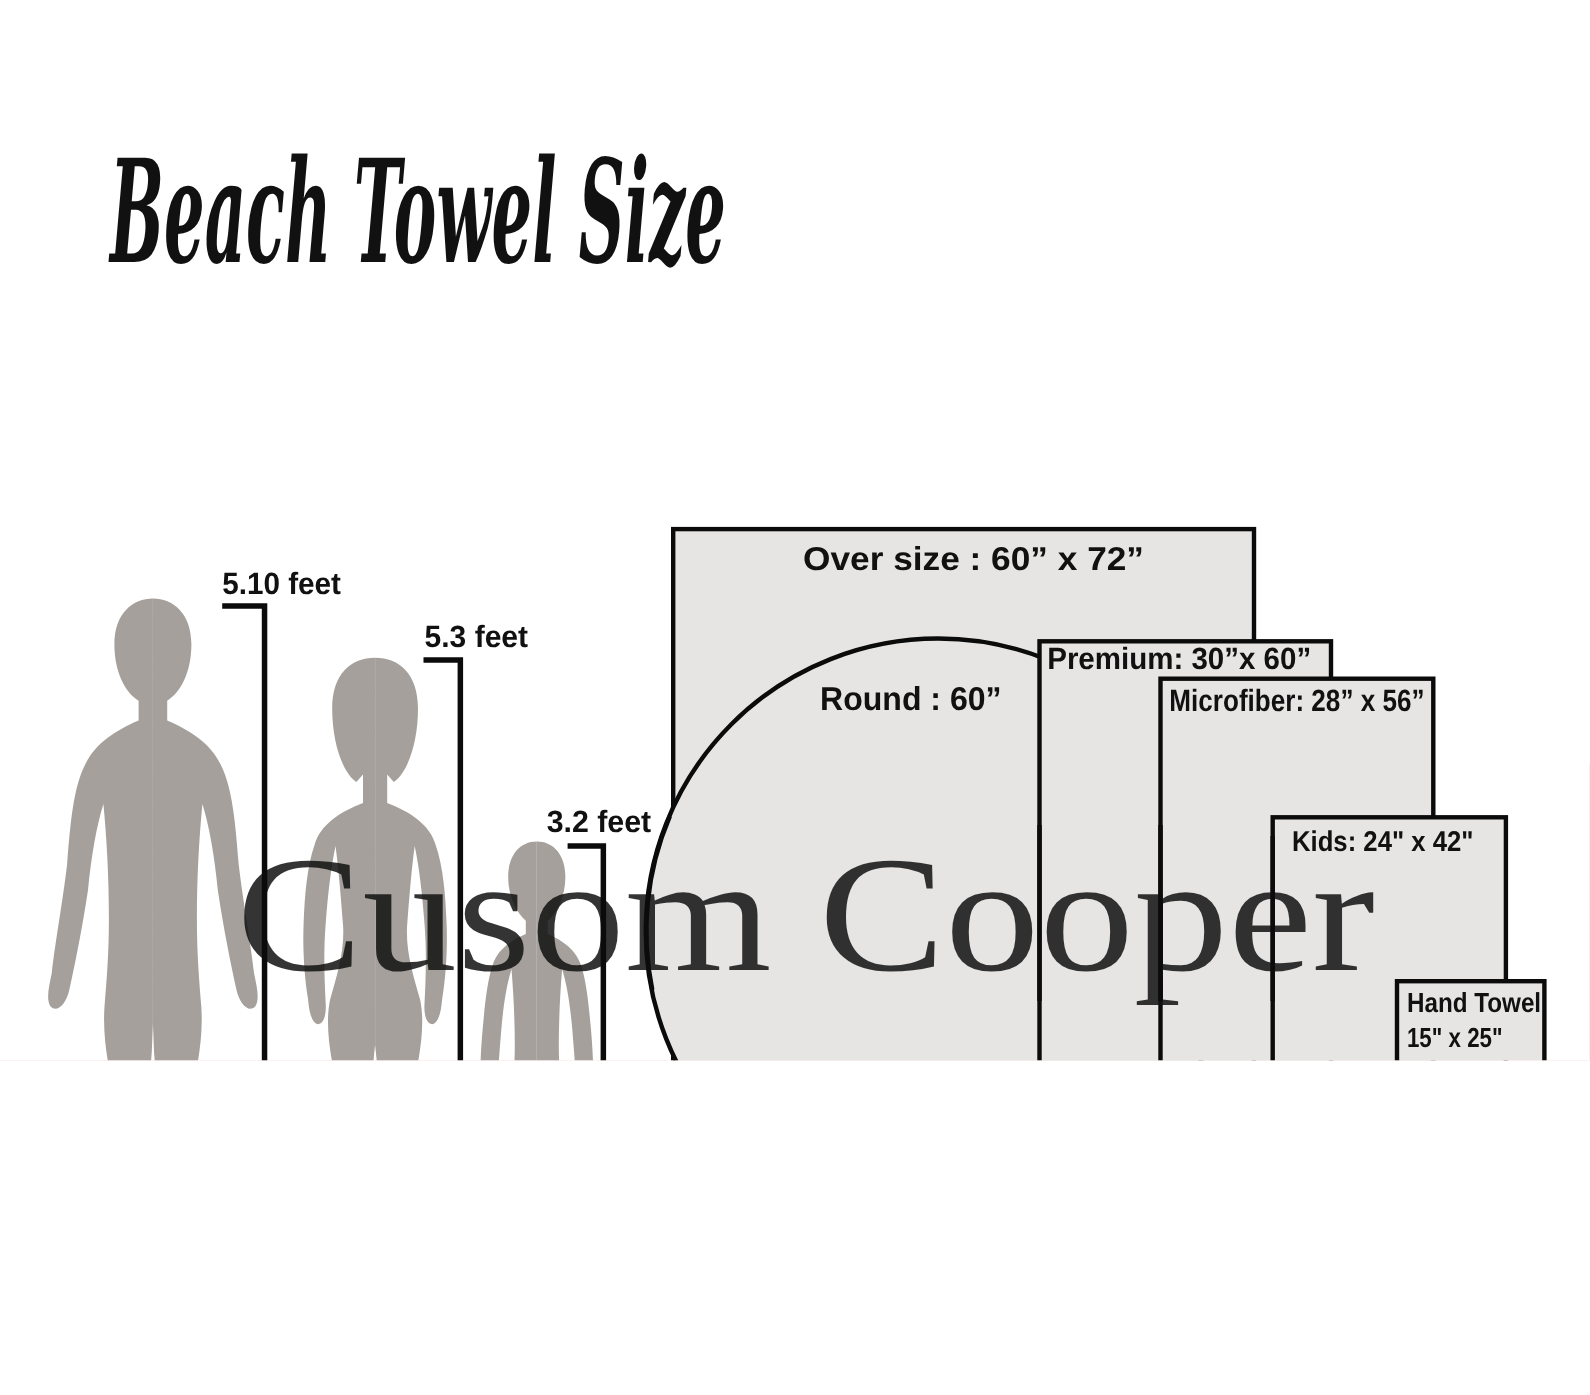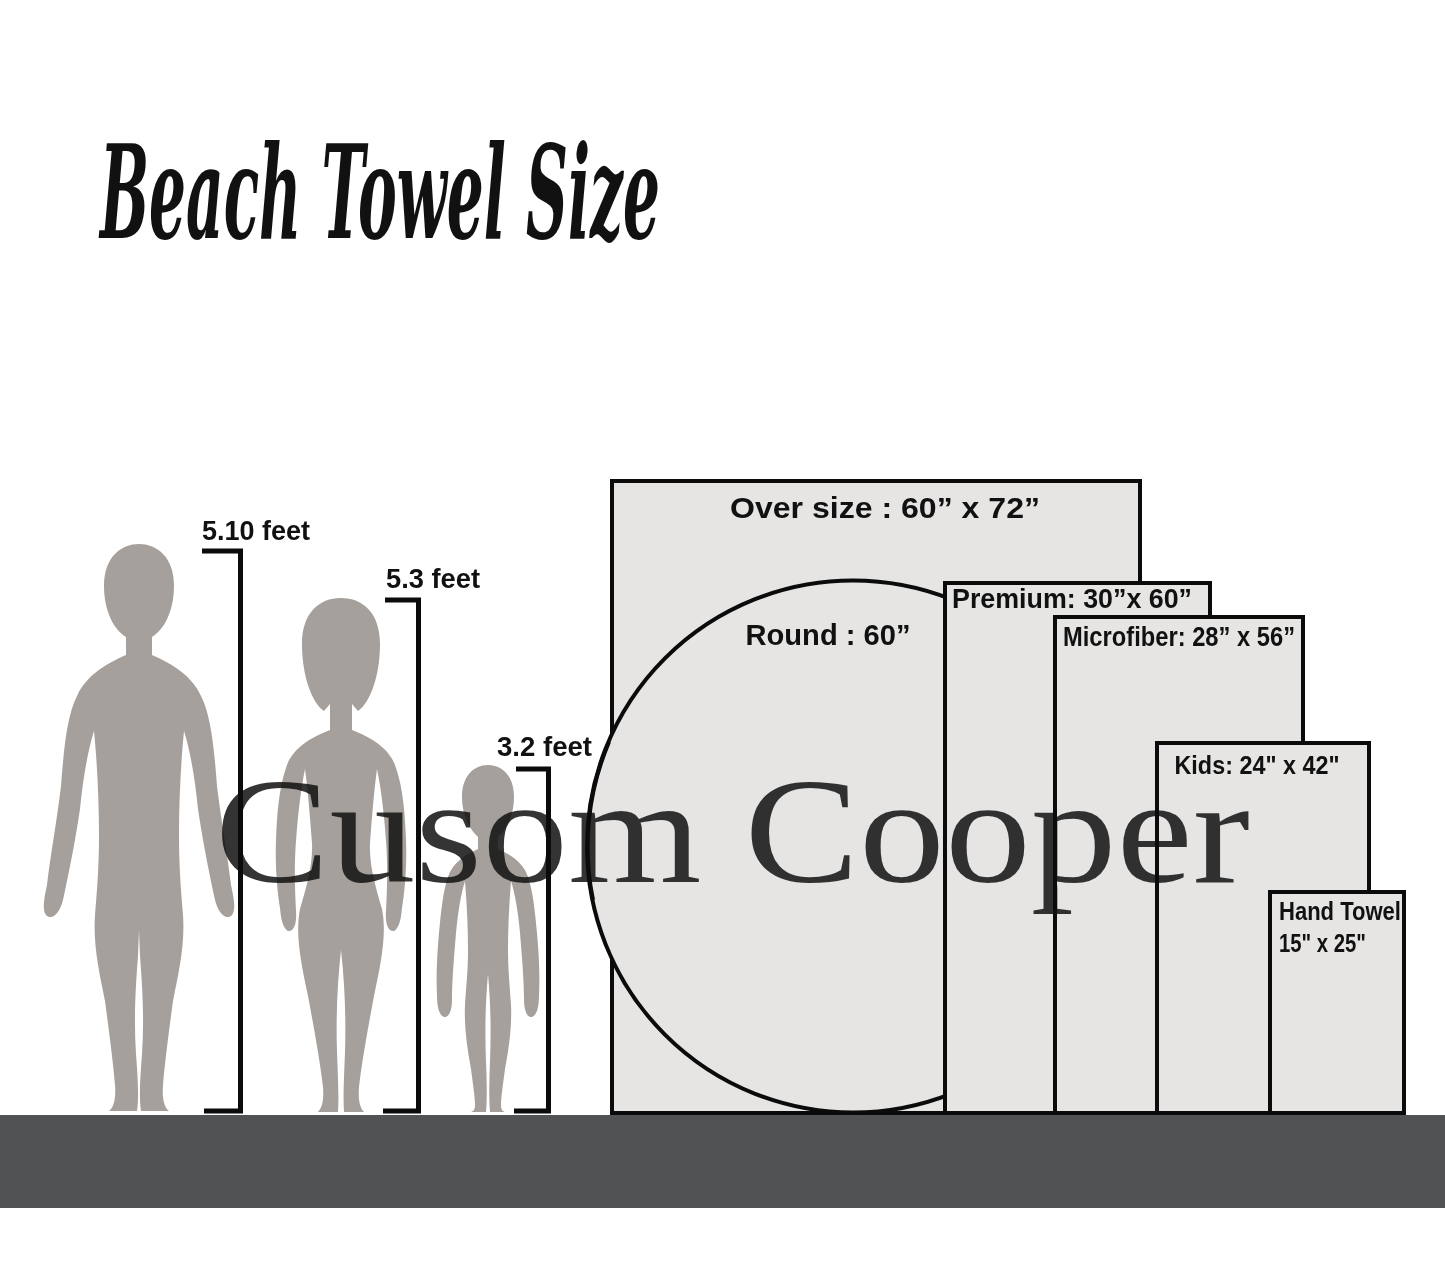--- a/index.html
+++ b/index.html
@@ -1,16 +1,16 @@
 <!DOCTYPE html>
 <html><head>
 <meta charset="utf-8">
 <style>
   html,body{margin:0;padding:0;background:#ffffff;}
-  .stage{width:1445px;height:1208px;position:relative;background:#fca5a5;overflow:hidden;}
+  .stage{width:1445px;height:964px;position:relative;background:#fca5a5;overflow:hidden;}
   svg{display:block;}
   text{font-family:"Liberation Sans",sans-serif;font-weight:700;fill:#111111;}
   .title-text{font-family:"DejaVu Serif",serif;font-style:italic;font-weight:700;}
   .watermark-text{font-family:"Liberation Serif",serif;font-weight:400;opacity:0.85;}
   .shape{stroke:#0b0b0b;stroke-width:4;}
   .restroke{fill:none;stroke:#0b0b0b;stroke-width:4;}
   .bracket{fill:none;stroke:#0b0b0b;stroke-width:5;}
 </style>
 </head>
 <body>

